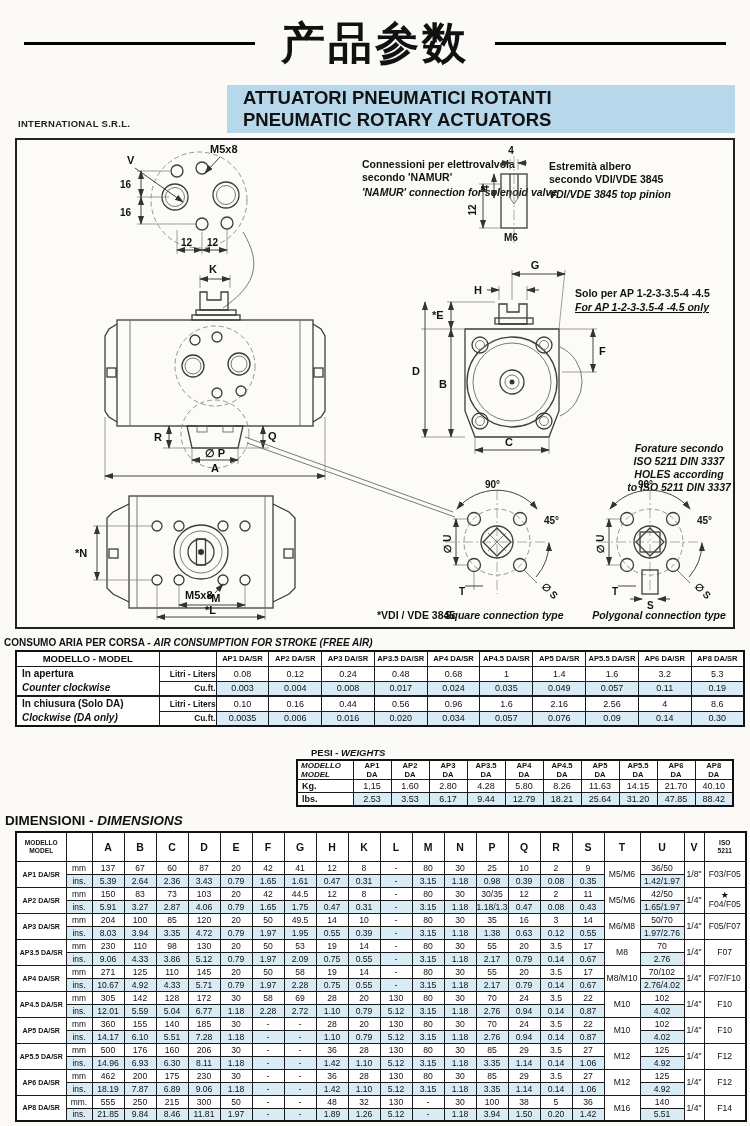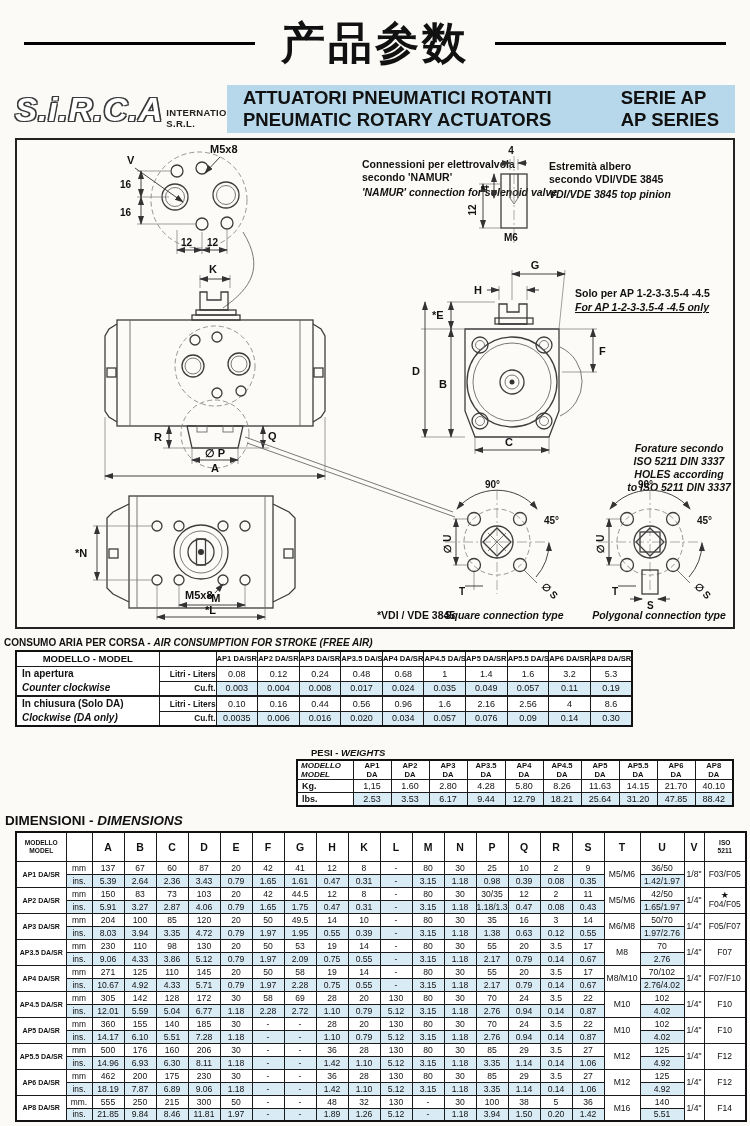--- a/index.html
+++ b/index.html
@@ -31,21 +31,21 @@
   .dsh{stroke:#8a8a8a;stroke-width:.9;fill:none;stroke-dasharray:5 3;}
   .dim{stroke:#444;stroke-width:1;fill:none;}
   .ext{stroke:#777;stroke-width:.7;fill:none;}
   
   table{border-collapse:collapse;table-layout:fixed;background:#fff;}
   td,th{border:1px solid #1b1b1b;text-align:center;padding:0;font-size:9px;white-space:nowrap;overflow:hidden;}
   .tint{background:#d9ebf5;}
   
   .sec-air-title{margin:8px 0 2px 4px;font-size:10px;font-weight:bold;}
   .sec-air-title .it{font-style:italic;}
-  .air-table{width:618px;margin-left:15px;border:2px solid #111;}
+  .air-table{width:730px;margin-left:15px;border:2px solid #111;}
   .air-table tr{height:15px;}
   .air-table .hmodel{font-size:9.5px;font-weight:bold;}
   .air-table .hap{font-size:7.6px;font-weight:bold;}
   .air-table .rowlabel{text-align:left;padding-left:5px;font-weight:bold;font-size:10px;line-height:14px;}
   .air-table .rowlabel .en{font-style:italic;}
   .air-table .unit{text-align:right;padding-left:3px;font-size:8.3px;font-weight:bold;}
   .air-table .grp td{border-top-width:2px;margin-top:36px;}
   
   .w-title{margin:20px 0 1px 311px;font-size:9.5px;font-weight:bold;}
   .w-title .it{font-style:italic;}
@@ -76,31 +76,26 @@
 <body>
 
 <div class="title-row">
   <div class="title-line"></div>
   <div class="page-title">产品参数</div>
   <div class="title-line"></div>
 </div>
 
 <div class="brand-row">
   <div class="logo">
-    <span class="logo-word">S.i.R.C.A</span>
     <span class="logo-sub">INTERNATIONAL S.R.L.</span>
   </div>
   <div class="band">
     <div class="band-titles">
       <div>ATTUATORI PNEUMATICI ROTANTI</div>
       <div>PNEUMATIC ROTARY ACTUATORS</div>
-    </div>
-    <div class="band-series">
-      <div>SERIE AP</div>
-      <div>AP SERIES</div>
     </div>
   </div>
 </div>
 
 <div class="drawing-box">
 <svg width="725" height="483" viewBox="0 0 725 483">
   <defs>
     <marker id="arr" markerWidth="9" markerHeight="8" refX="8" refY="3" orient="auto-start-reverse">
       <path d="M0,0 L9,3 L0,6 z" fill="#333"></path>
     </marker>

